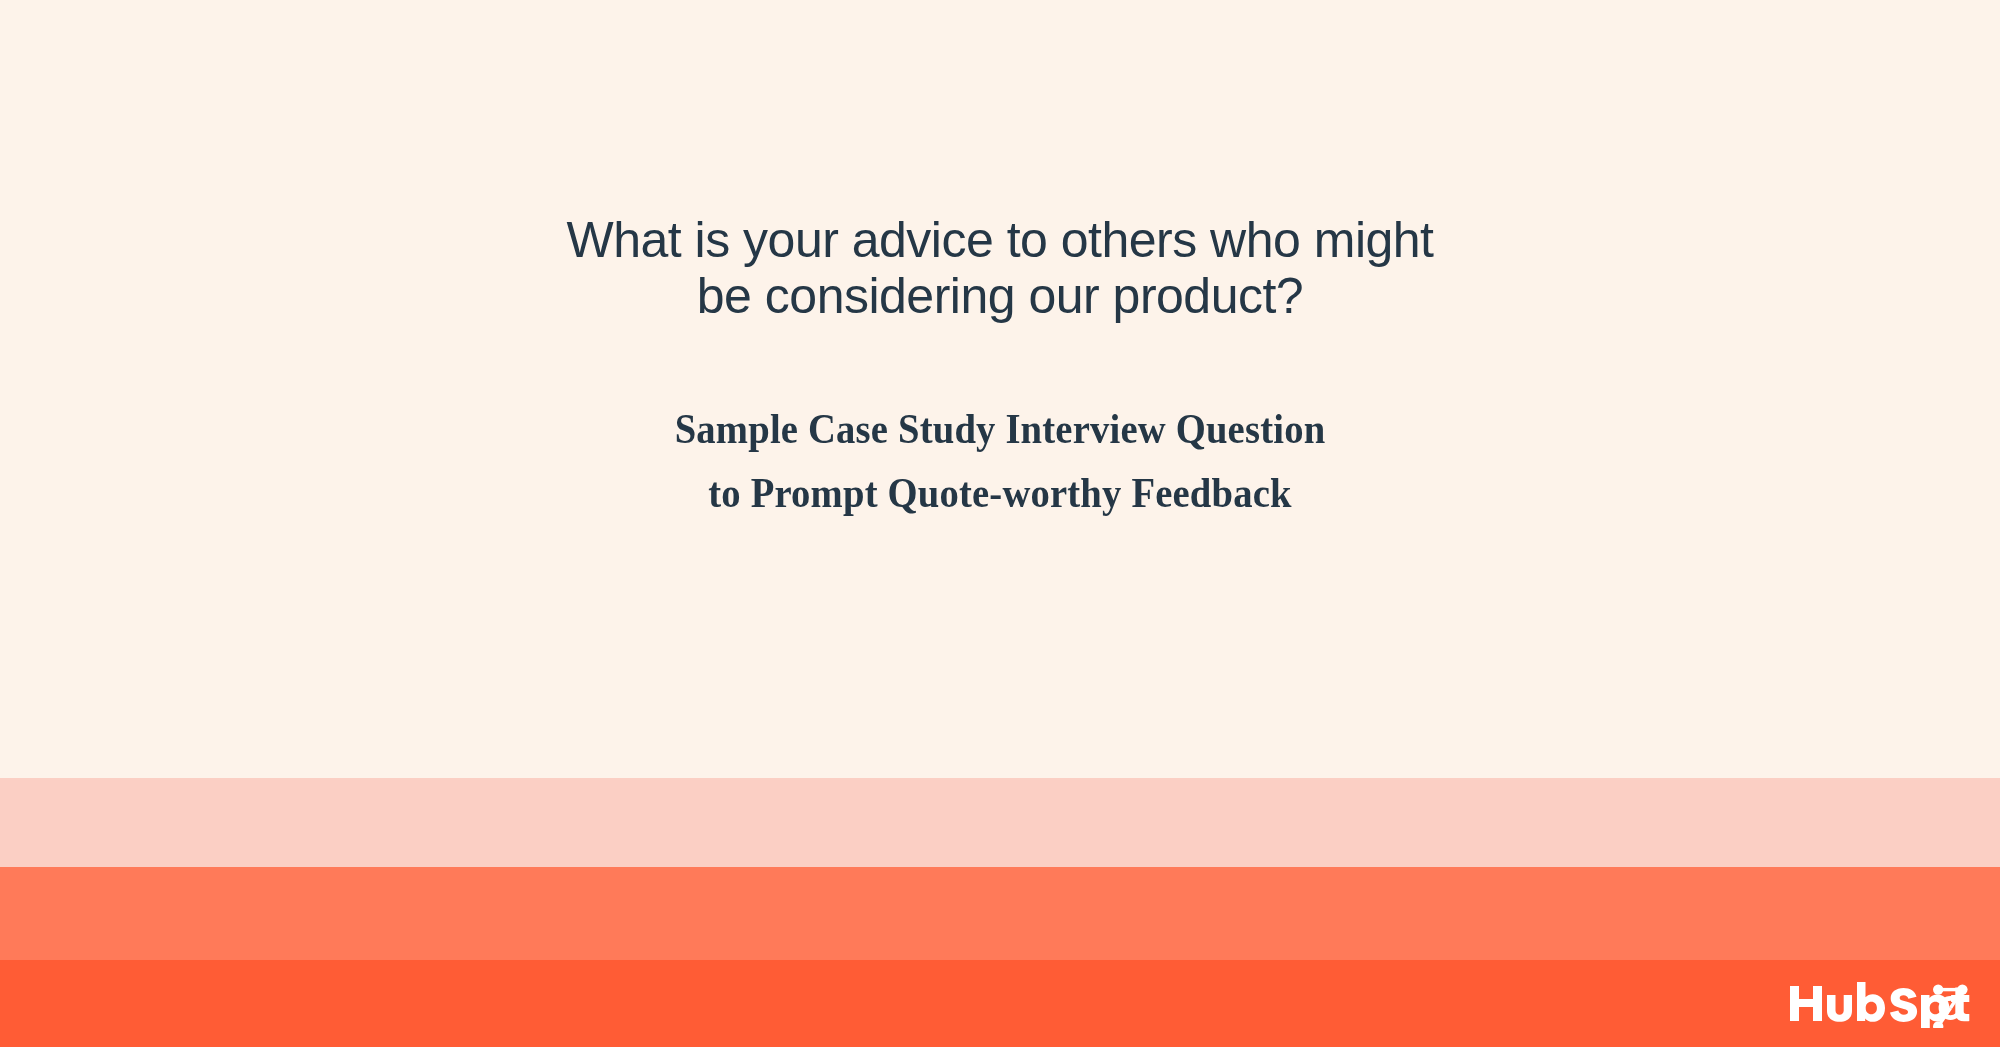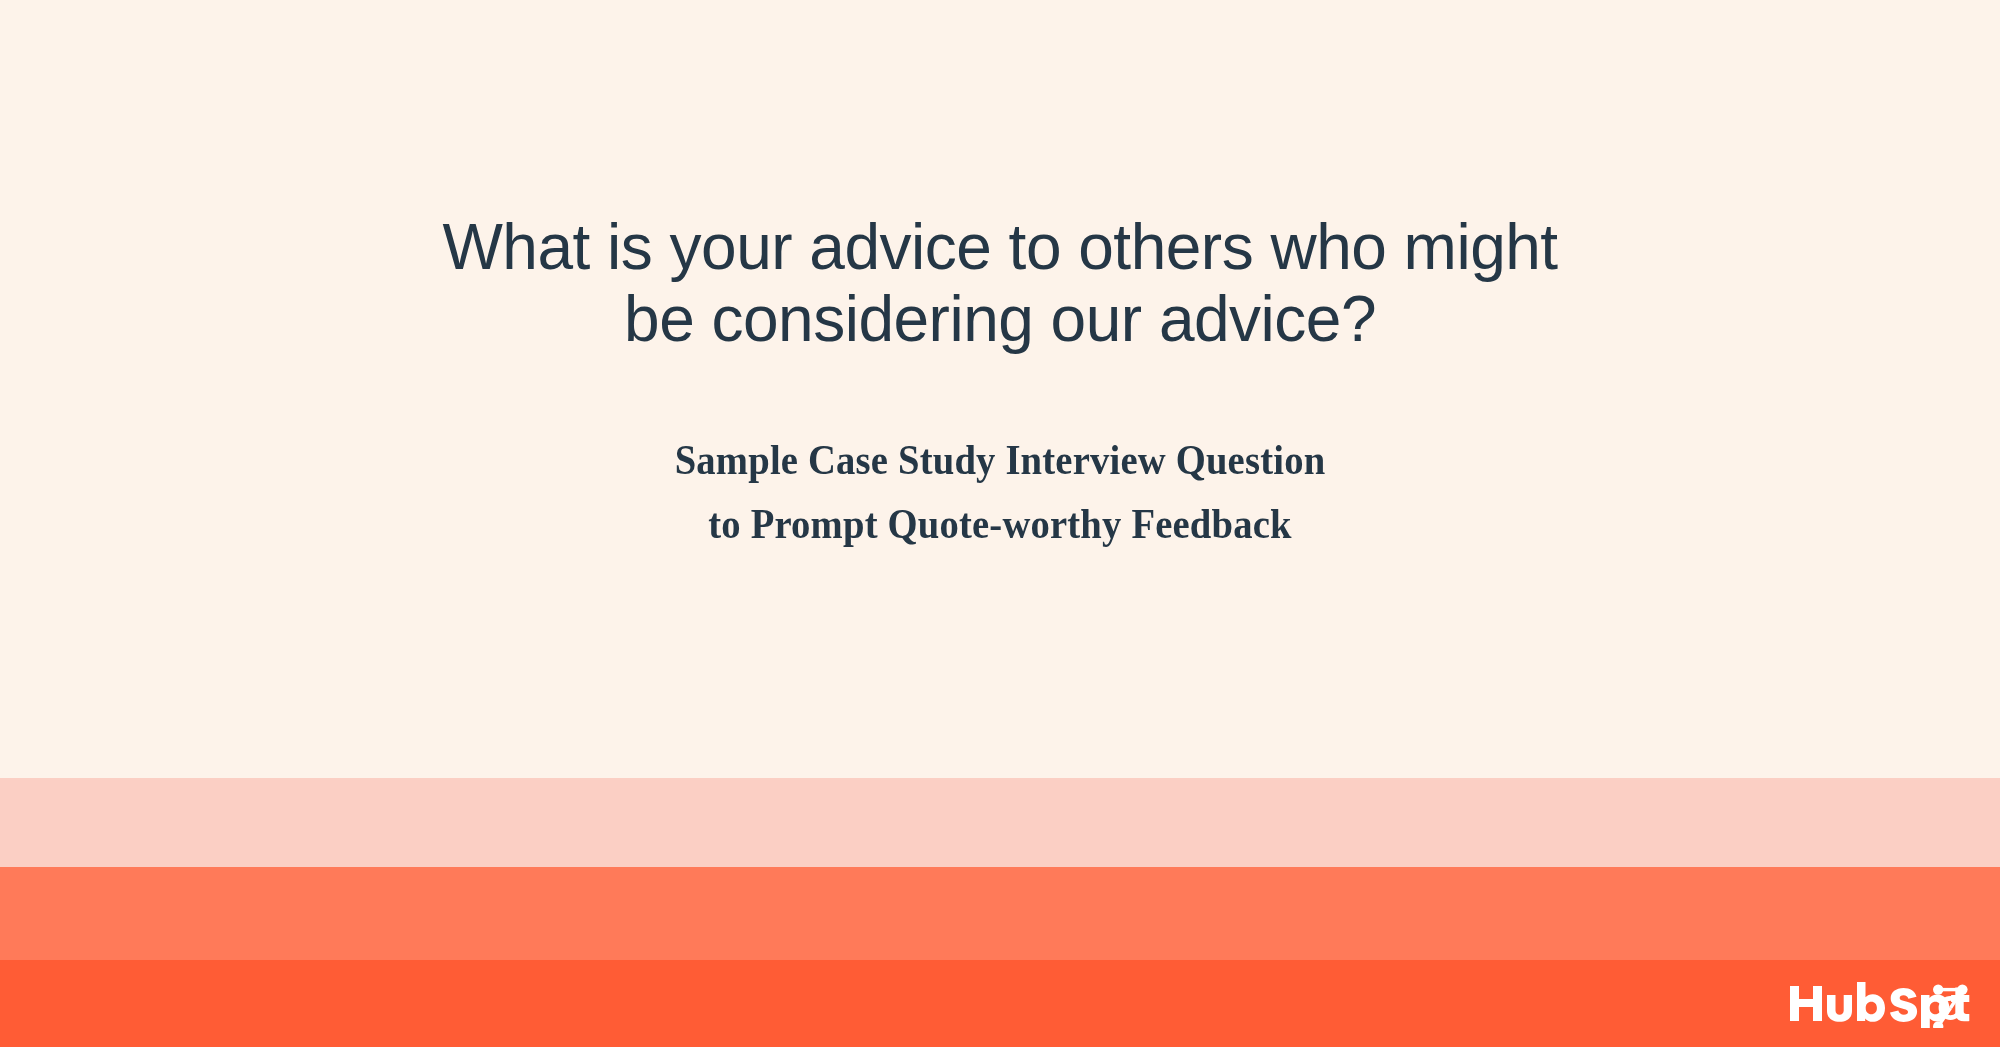--- a/index.html
+++ b/index.html
@@ -35,21 +35,21 @@
     align-items: center;
     justify-content: flex-start;
   }
 
   .headline {
     width: 1800px;
     margin-top: 212px;
     text-align: center;
     color: #253746;
     font-family: "Liberation Sans", sans-serif;
-    font-size: 64px;
+    font-size: 50px;
     font-weight: 400;
     line-height: 1.12;
     letter-spacing: -0.5px;
   }
 
   .headline-line {
     display: block;
     white-space: nowrap;
   }
 
@@ -95,21 +95,21 @@
 </style>
 </head>
 <body>
 
 <div class="slide">
 
   <div class="content">
 
     <h1 class="headline">
       <span class="headline-line">What is your advice to others who might</span>
-      <span class="headline-line">be considering our advice?</span>
+      <span class="headline-line">be considering our product?</span>
     </h1>
 
     <div class="subtitle">
       <span class="subtitle-line">Sample Case Study Interview Question</span>
       <span class="subtitle-line">to Prompt Quote-worthy Feedback</span>
     </div>
 
   </div>
 
   <div class="band band-pink"></div>

